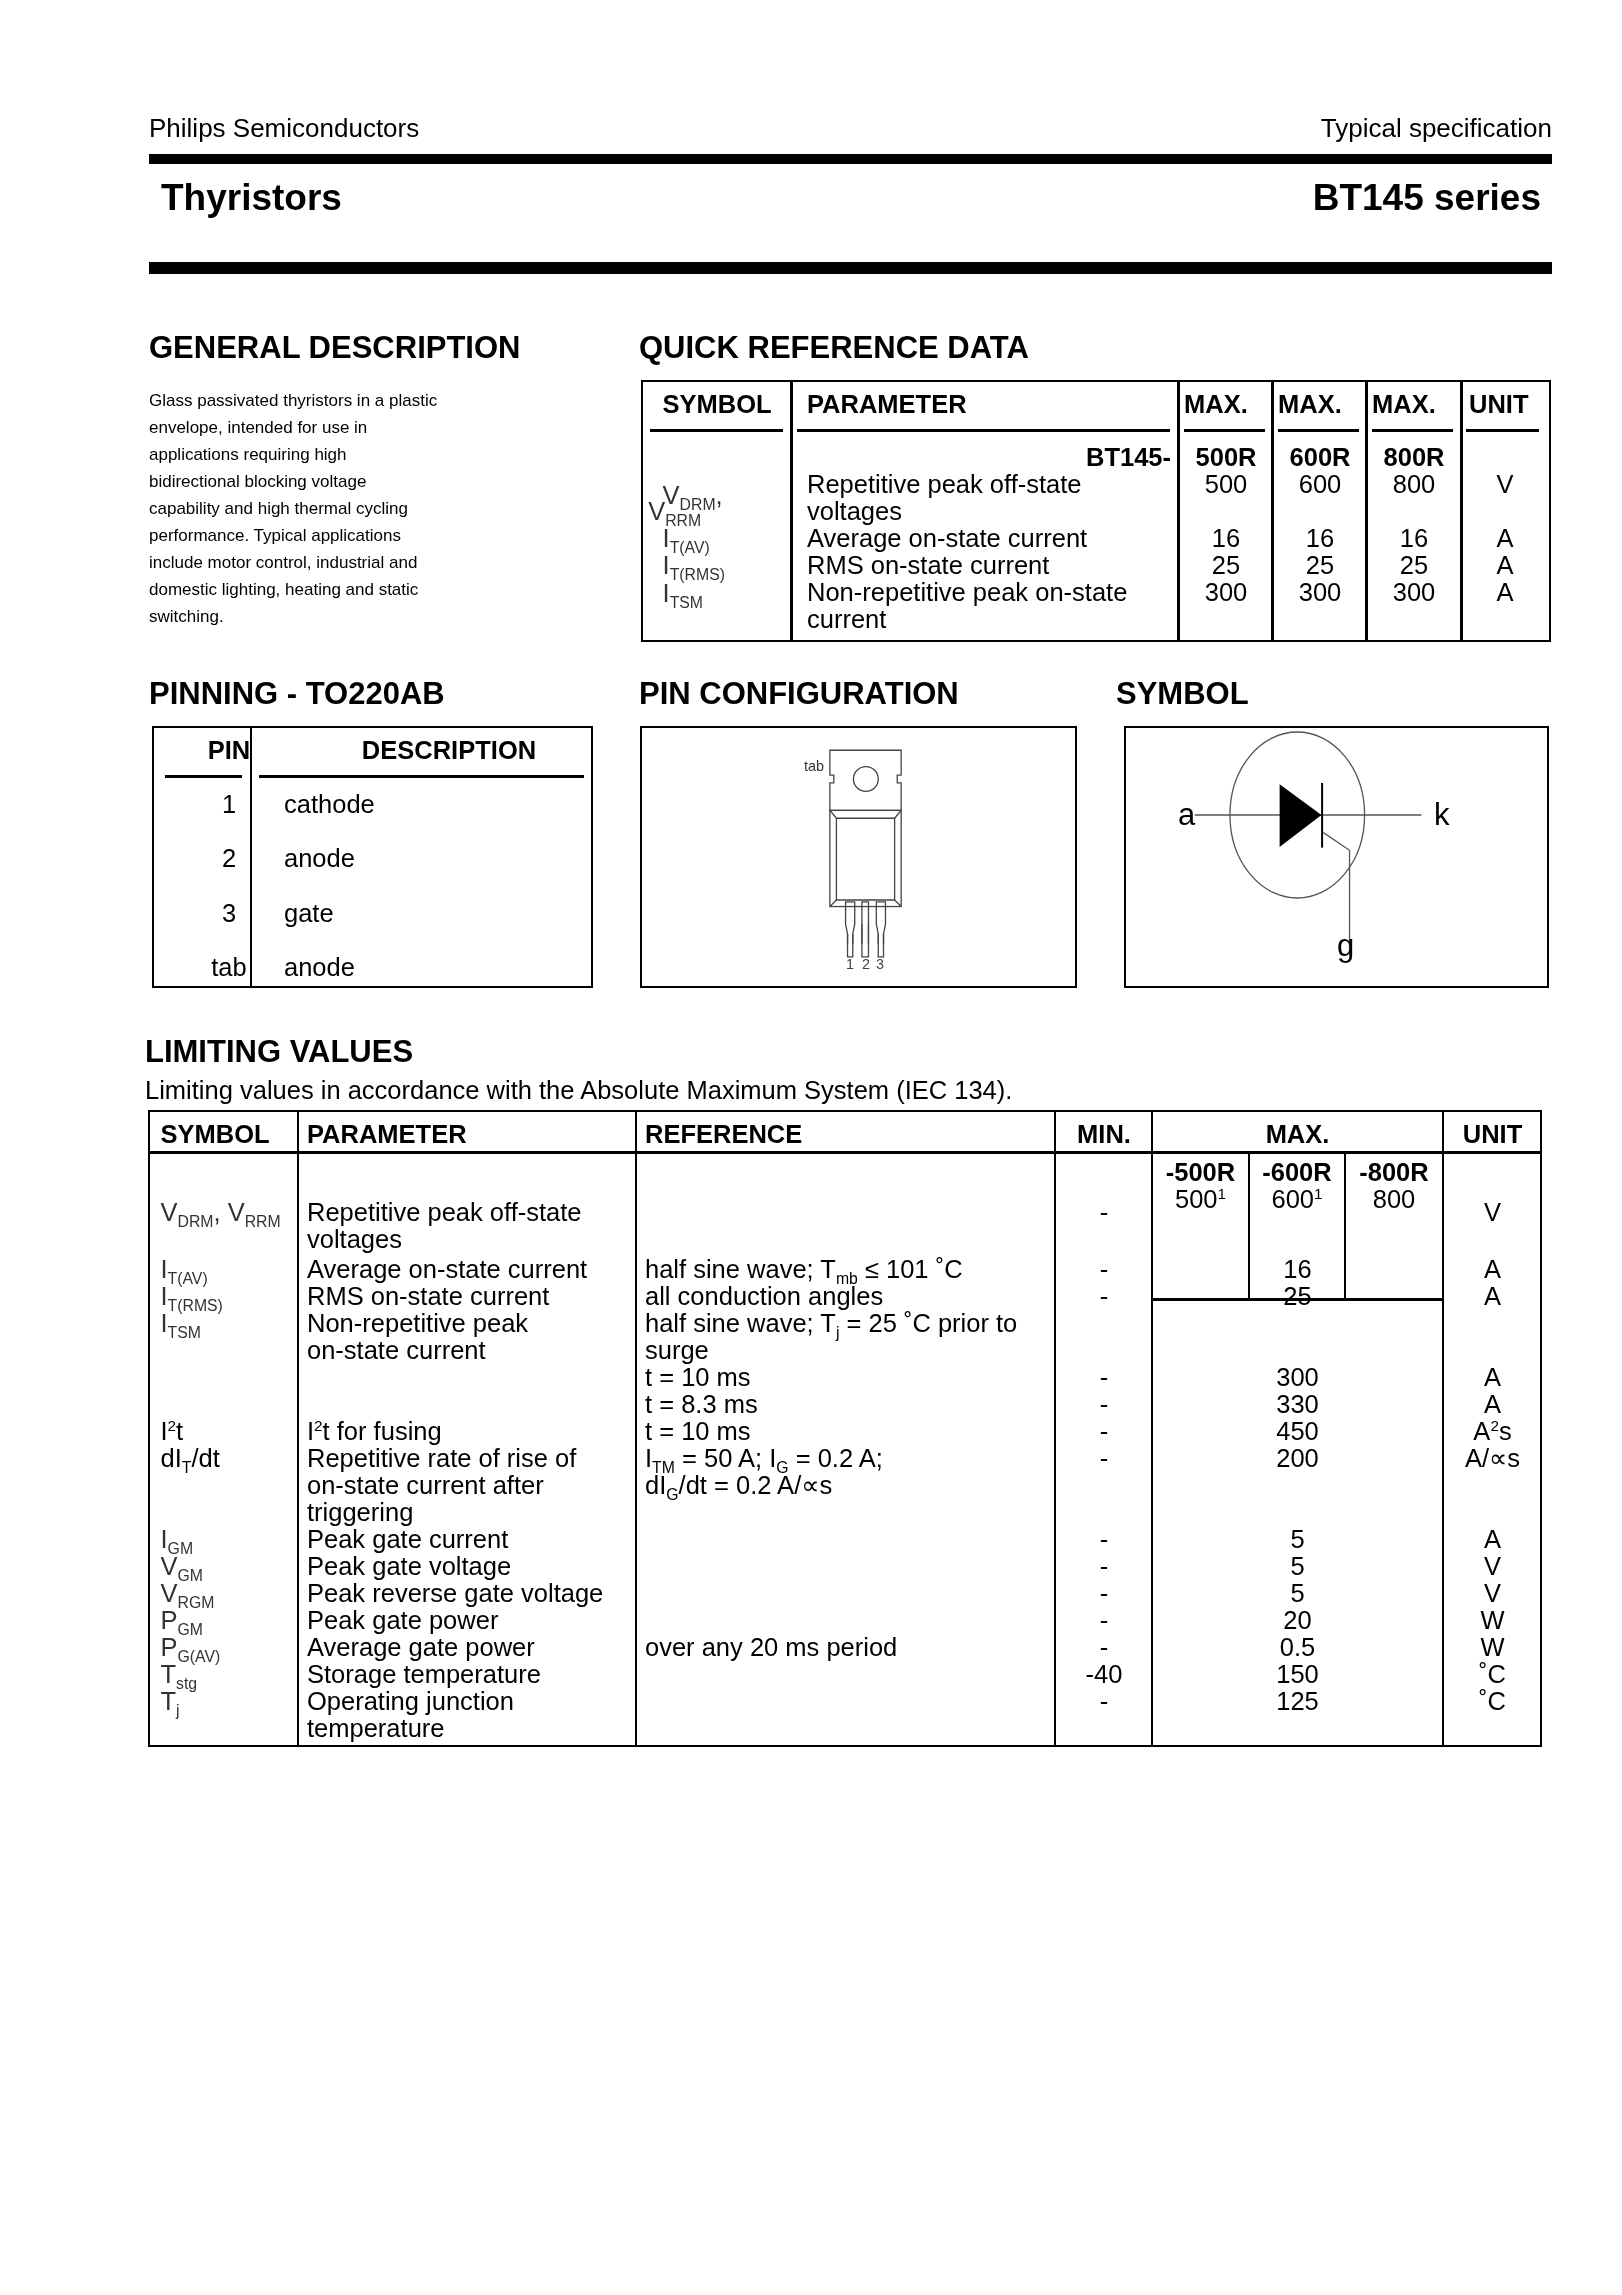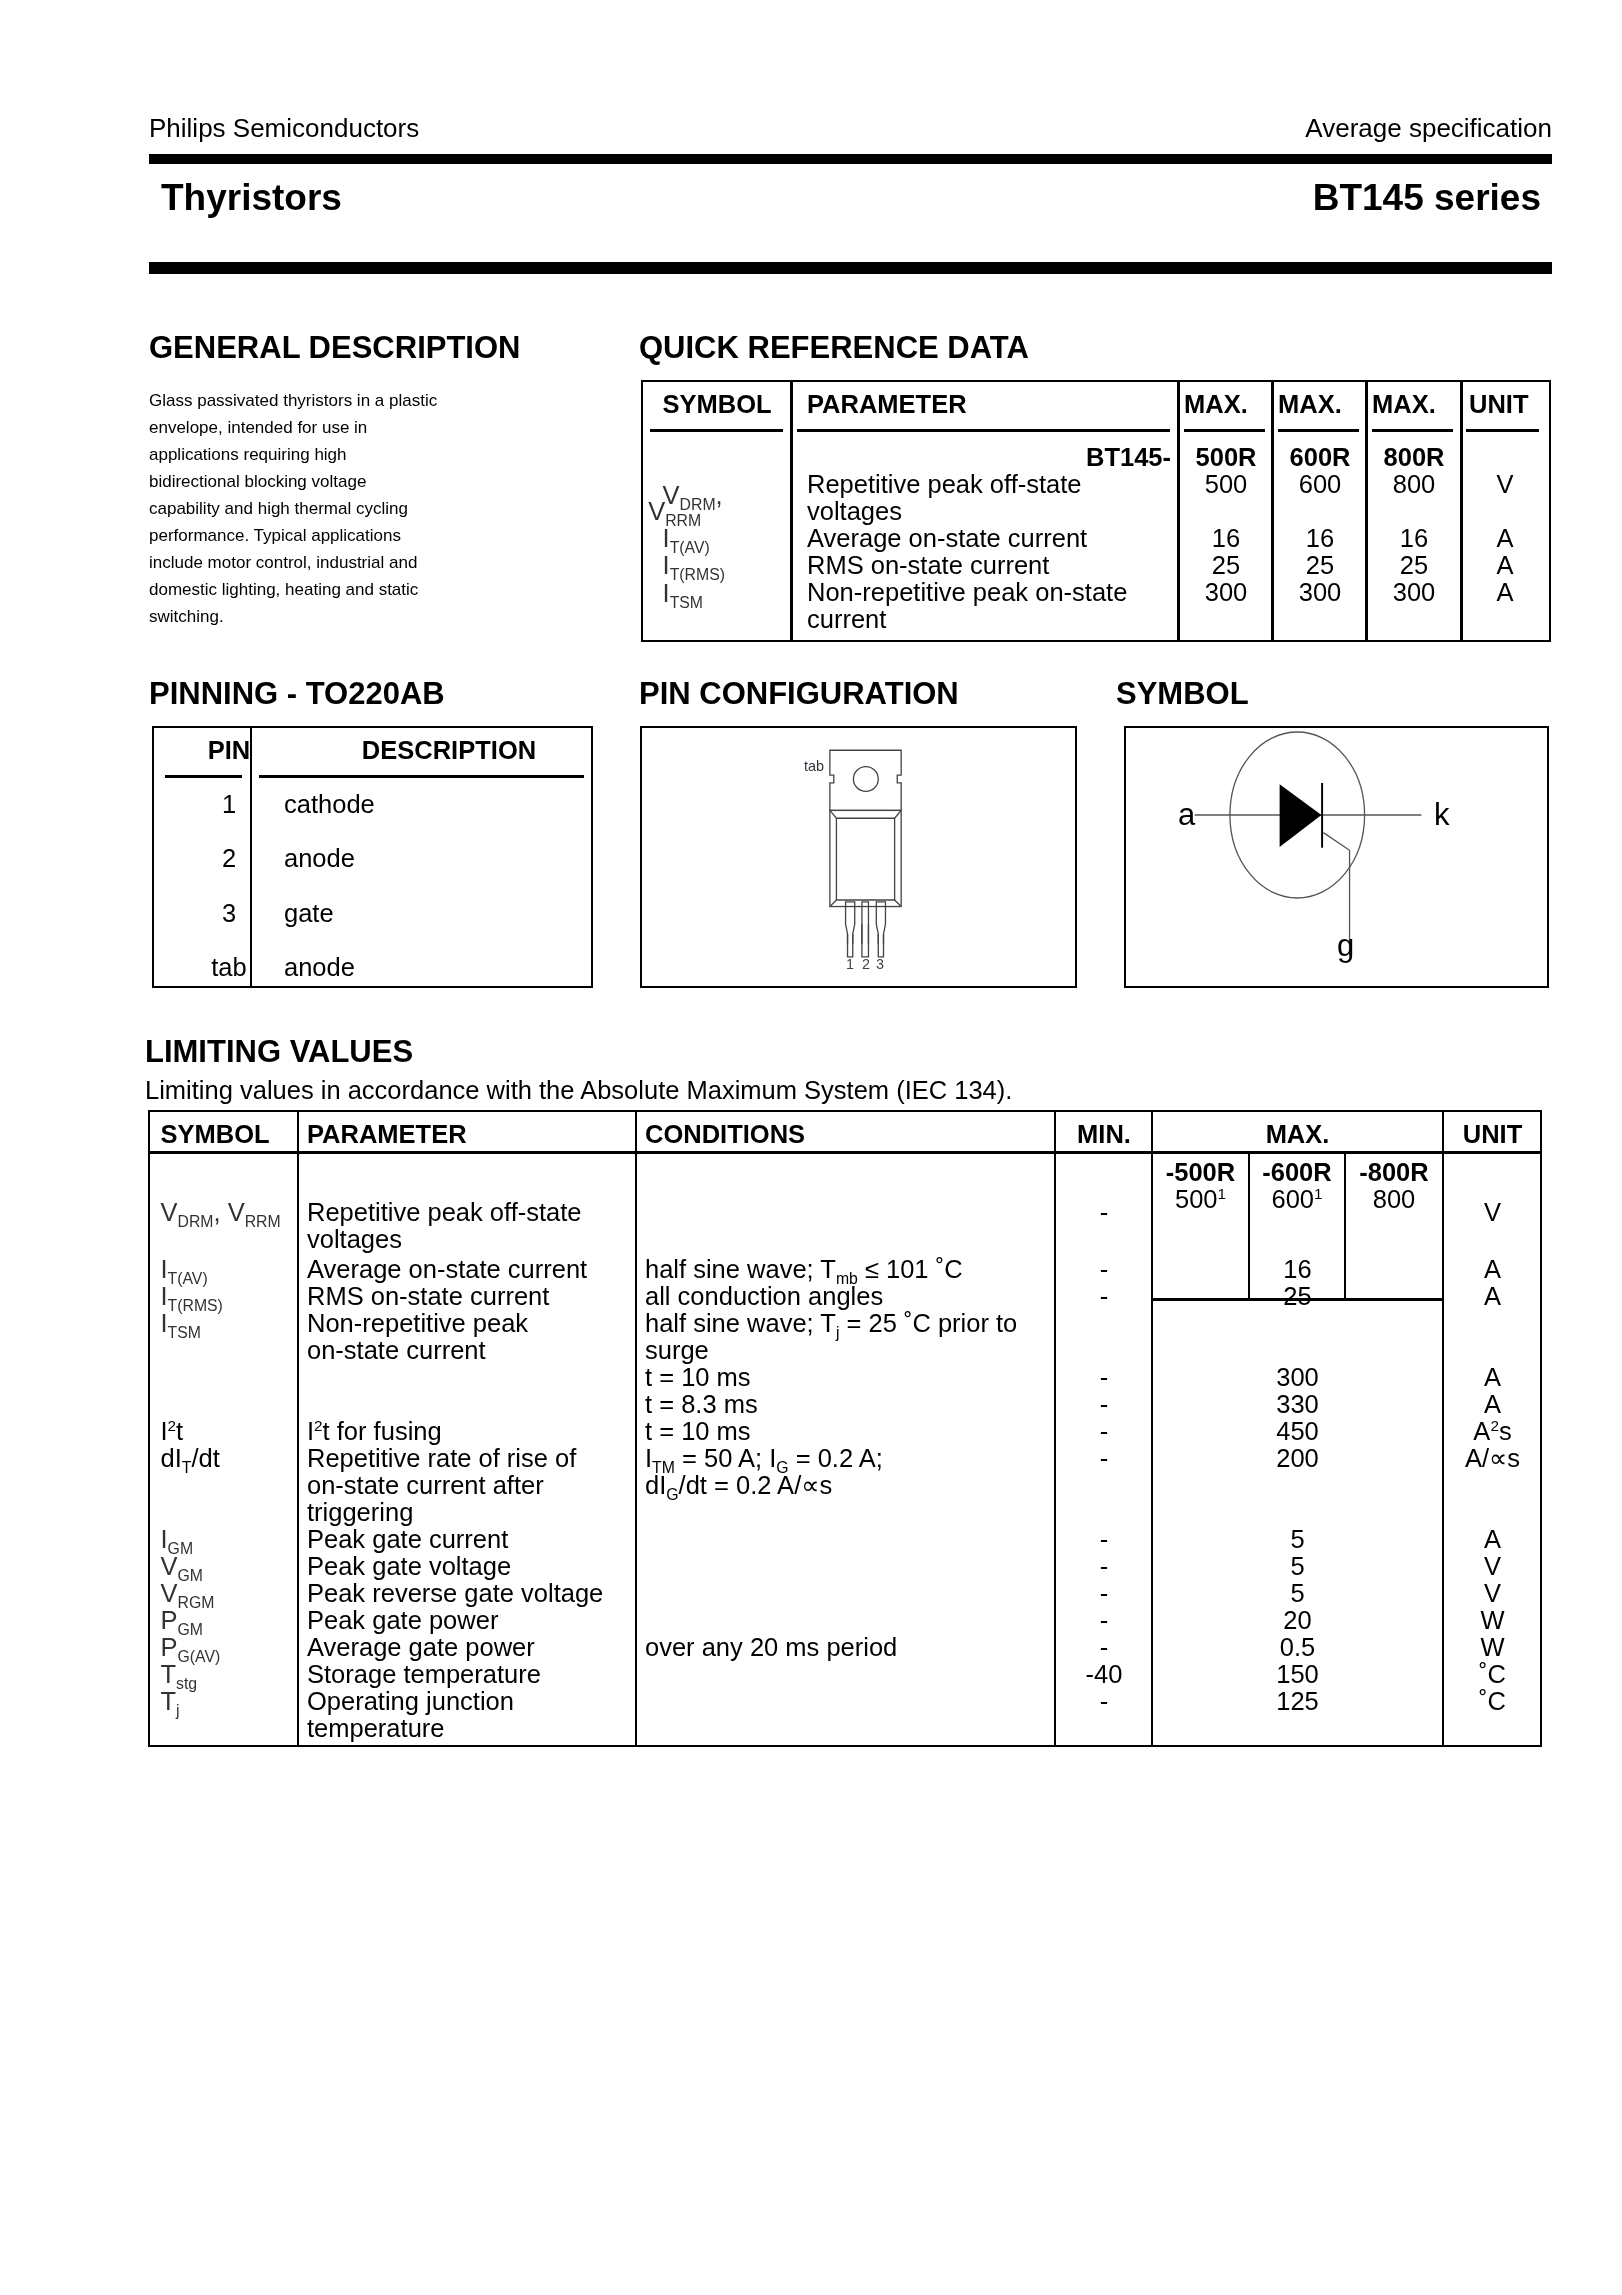--- a/index.html
+++ b/index.html
@@ -40,21 +40,21 @@
   .lv .hline { position:absolute; height:2.6px; background:#000; }
   .lv .col { position:absolute; font-size:25.5px; line-height:27px; white-space:nowrap; }
   .lv .hd { position:absolute; font-size:25.5px; font-weight:bold; top:7.9px; }
   .ctr { text-align:center; }
   .line { height:27px; }
 </style>
 </head>
 <body>
 
 <div class="abs hdr-small" style="left:149px;">Philips Semiconductors</div>
-<div class="abs hdr-small" style="right:71px;">Average specification</div>
+<div class="abs hdr-small" style="right:71px;">Typical specification</div>
 <div class="rule" style="top:154px;height:9.8px;"></div>
 <div class="abs title" style="left:161px;">Thyristors</div>
 <div class="abs title" style="right:82px;">BT145 series</div>
 <div class="rule" style="top:262px;height:11.8px;"></div>
 
 <div class="abs sec-h" style="left:149px;top:330px;">GENERAL DESCRIPTION</div>
 <div class="abs body-text" style="left:149px;top:387px;width:445px;">
   <div>Glass passivated thyristors in a plastic</div>
   <div>envelope, intended for use in</div>
   <div>applications requiring high</div>
@@ -210,21 +210,21 @@
   <div class="vline" style="left:1001px;top:0;bottom:0;"></div>
   <div class="vline" style="left:1292px;top:0;bottom:0;"></div>
   <div class="vline" style="left:1098px;top:42px;height:145px;"></div>
   <div class="vline" style="left:1194px;top:42px;height:145px;"></div>
 
   <div class="hline" style="left:0;right:0;top:39px;"></div>
   <div class="hline" style="left:1001px;width:292px;top:186px;"></div>
 
   <div class="hd" style="left:10.5px;">SYMBOL</div>
   <div class="hd" style="left:157px;">PARAMETER</div>
-  <div class="hd" style="left:495px;">CONDITIONS</div>
+  <div class="hd" style="left:495px;">REFERENCE</div>
   <div class="hd ctr" style="left:906px;width:96px;">MIN.</div>
   <div class="hd ctr" style="left:1003px;width:289px;">MAX.</div>
   <div class="hd ctr" style="left:1294px;width:97px;">UNIT</div>
 
   <div class="col b ctr" style="left:1003px;width:95px;top:47px;">-500R</div>
   <div class="col b ctr" style="left:1100px;width:94px;top:47px;">-600R</div>
   <div class="col b ctr" style="left:1196px;width:96px;top:47px;">-800R</div>
   <div class="col ctr" style="left:1003px;width:95px;top:74px;"><span>500</span><sup>1</sup></div>
   <div class="col ctr" style="left:1100px;width:94px;top:74px;"><span>600</span><sup>1</sup></div>
   <div class="col ctr" style="left:1196px;width:96px;top:74px;">800</div>

